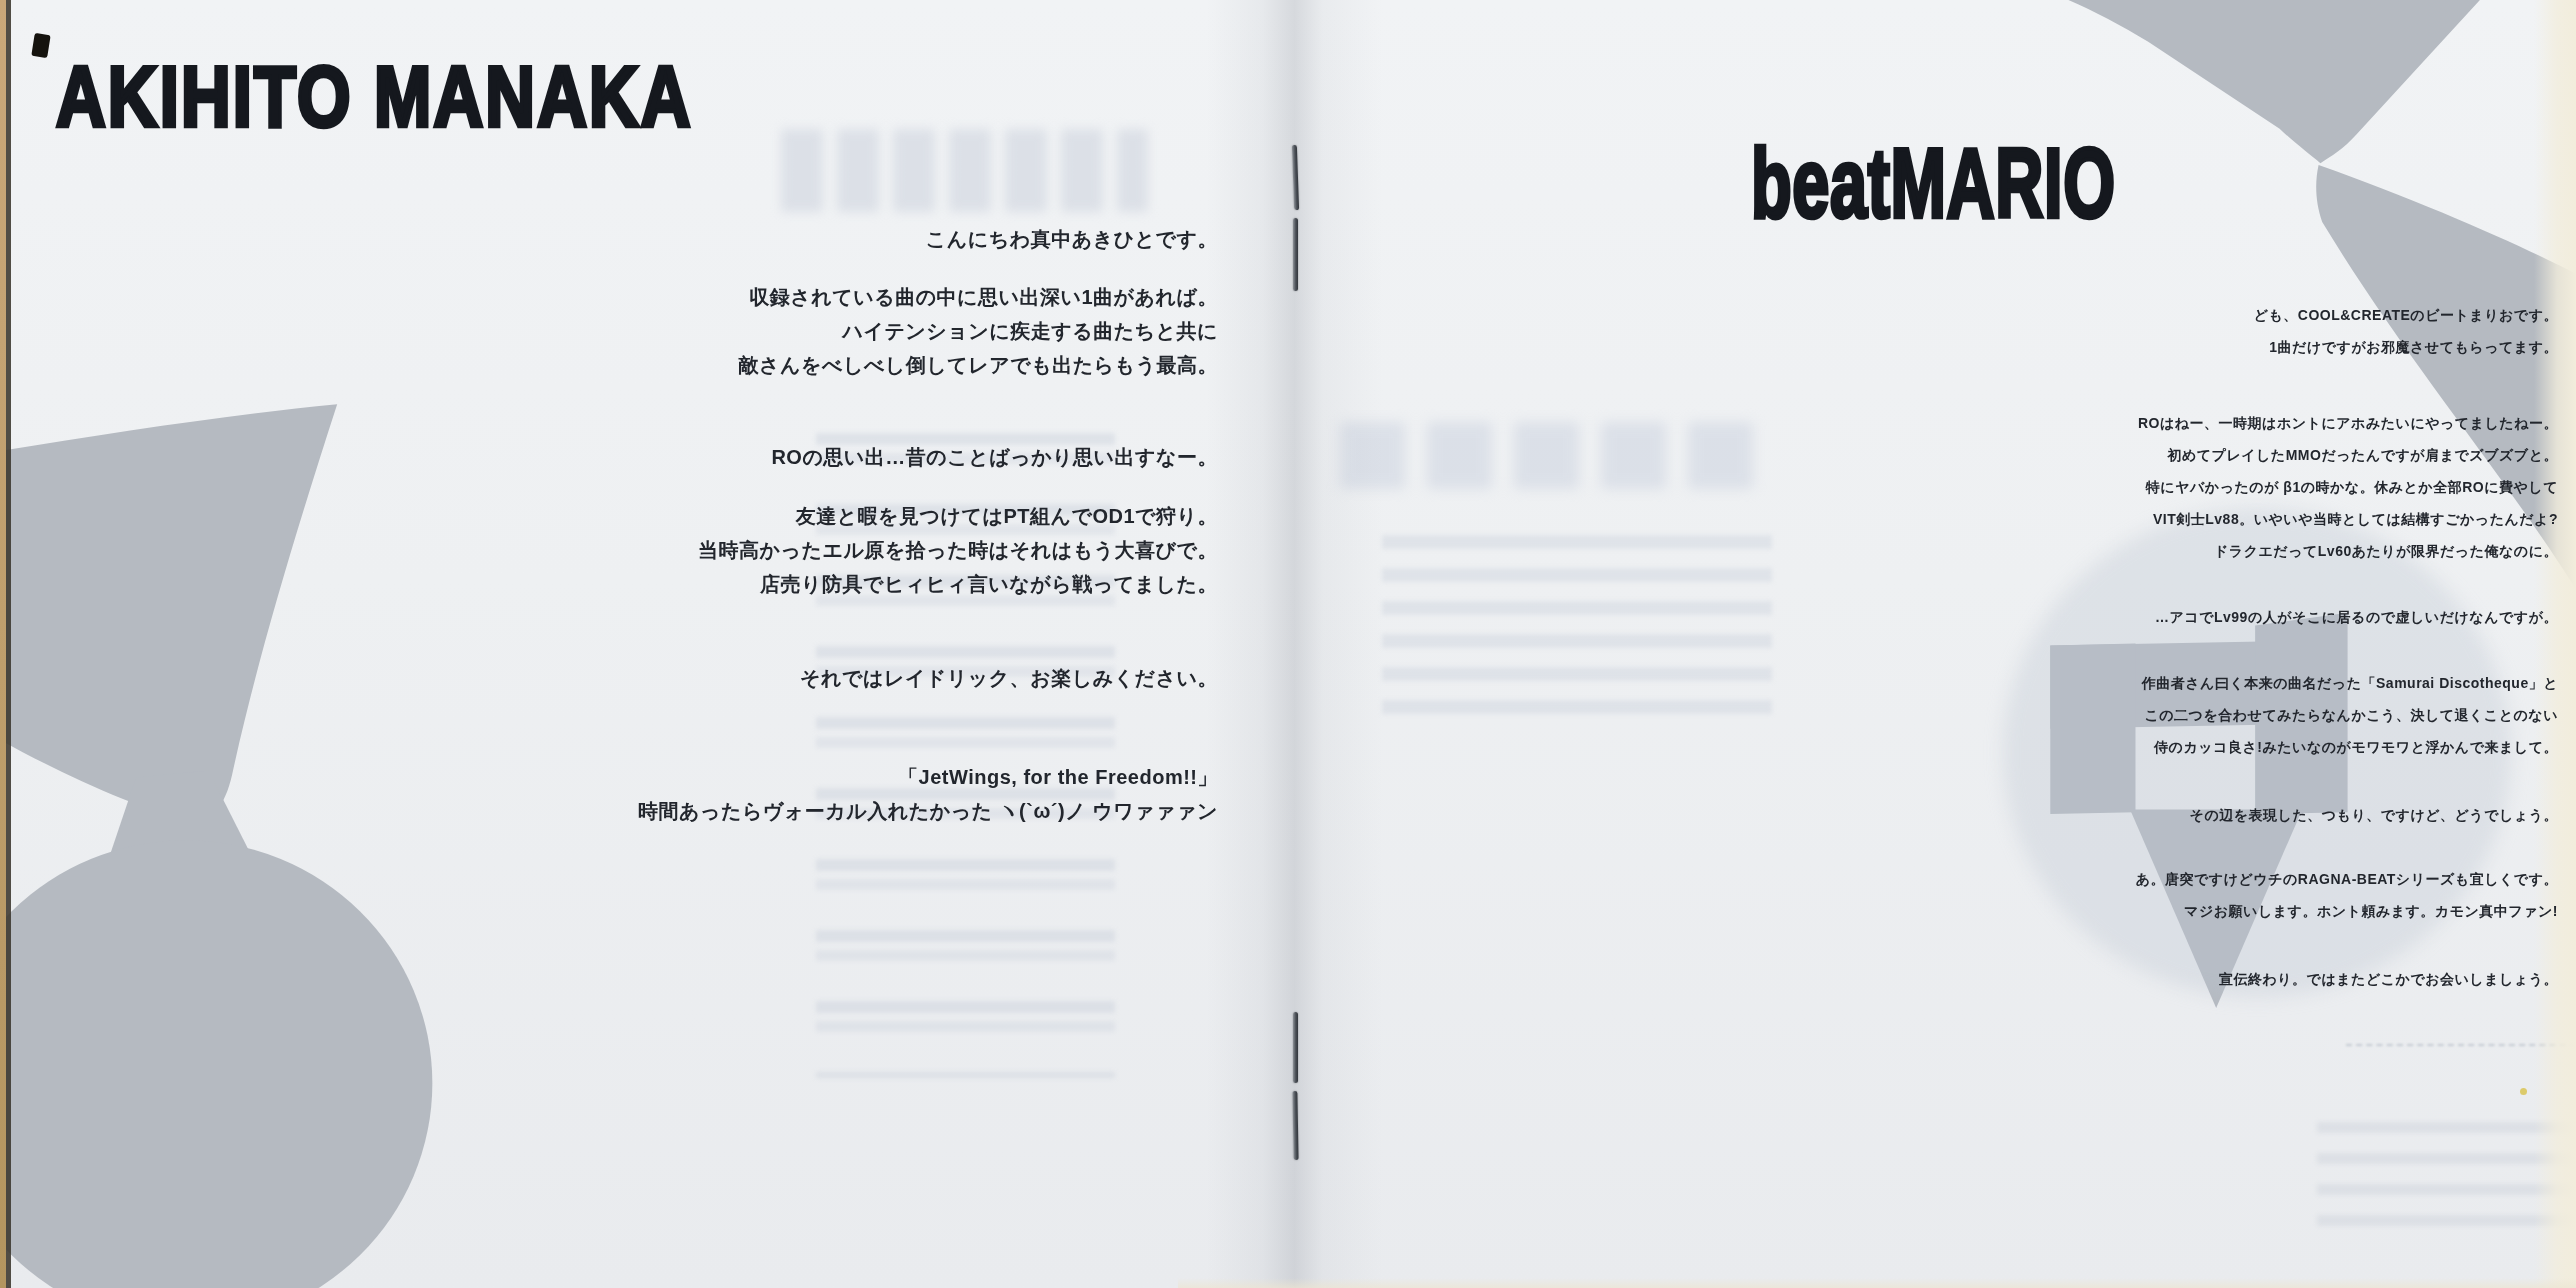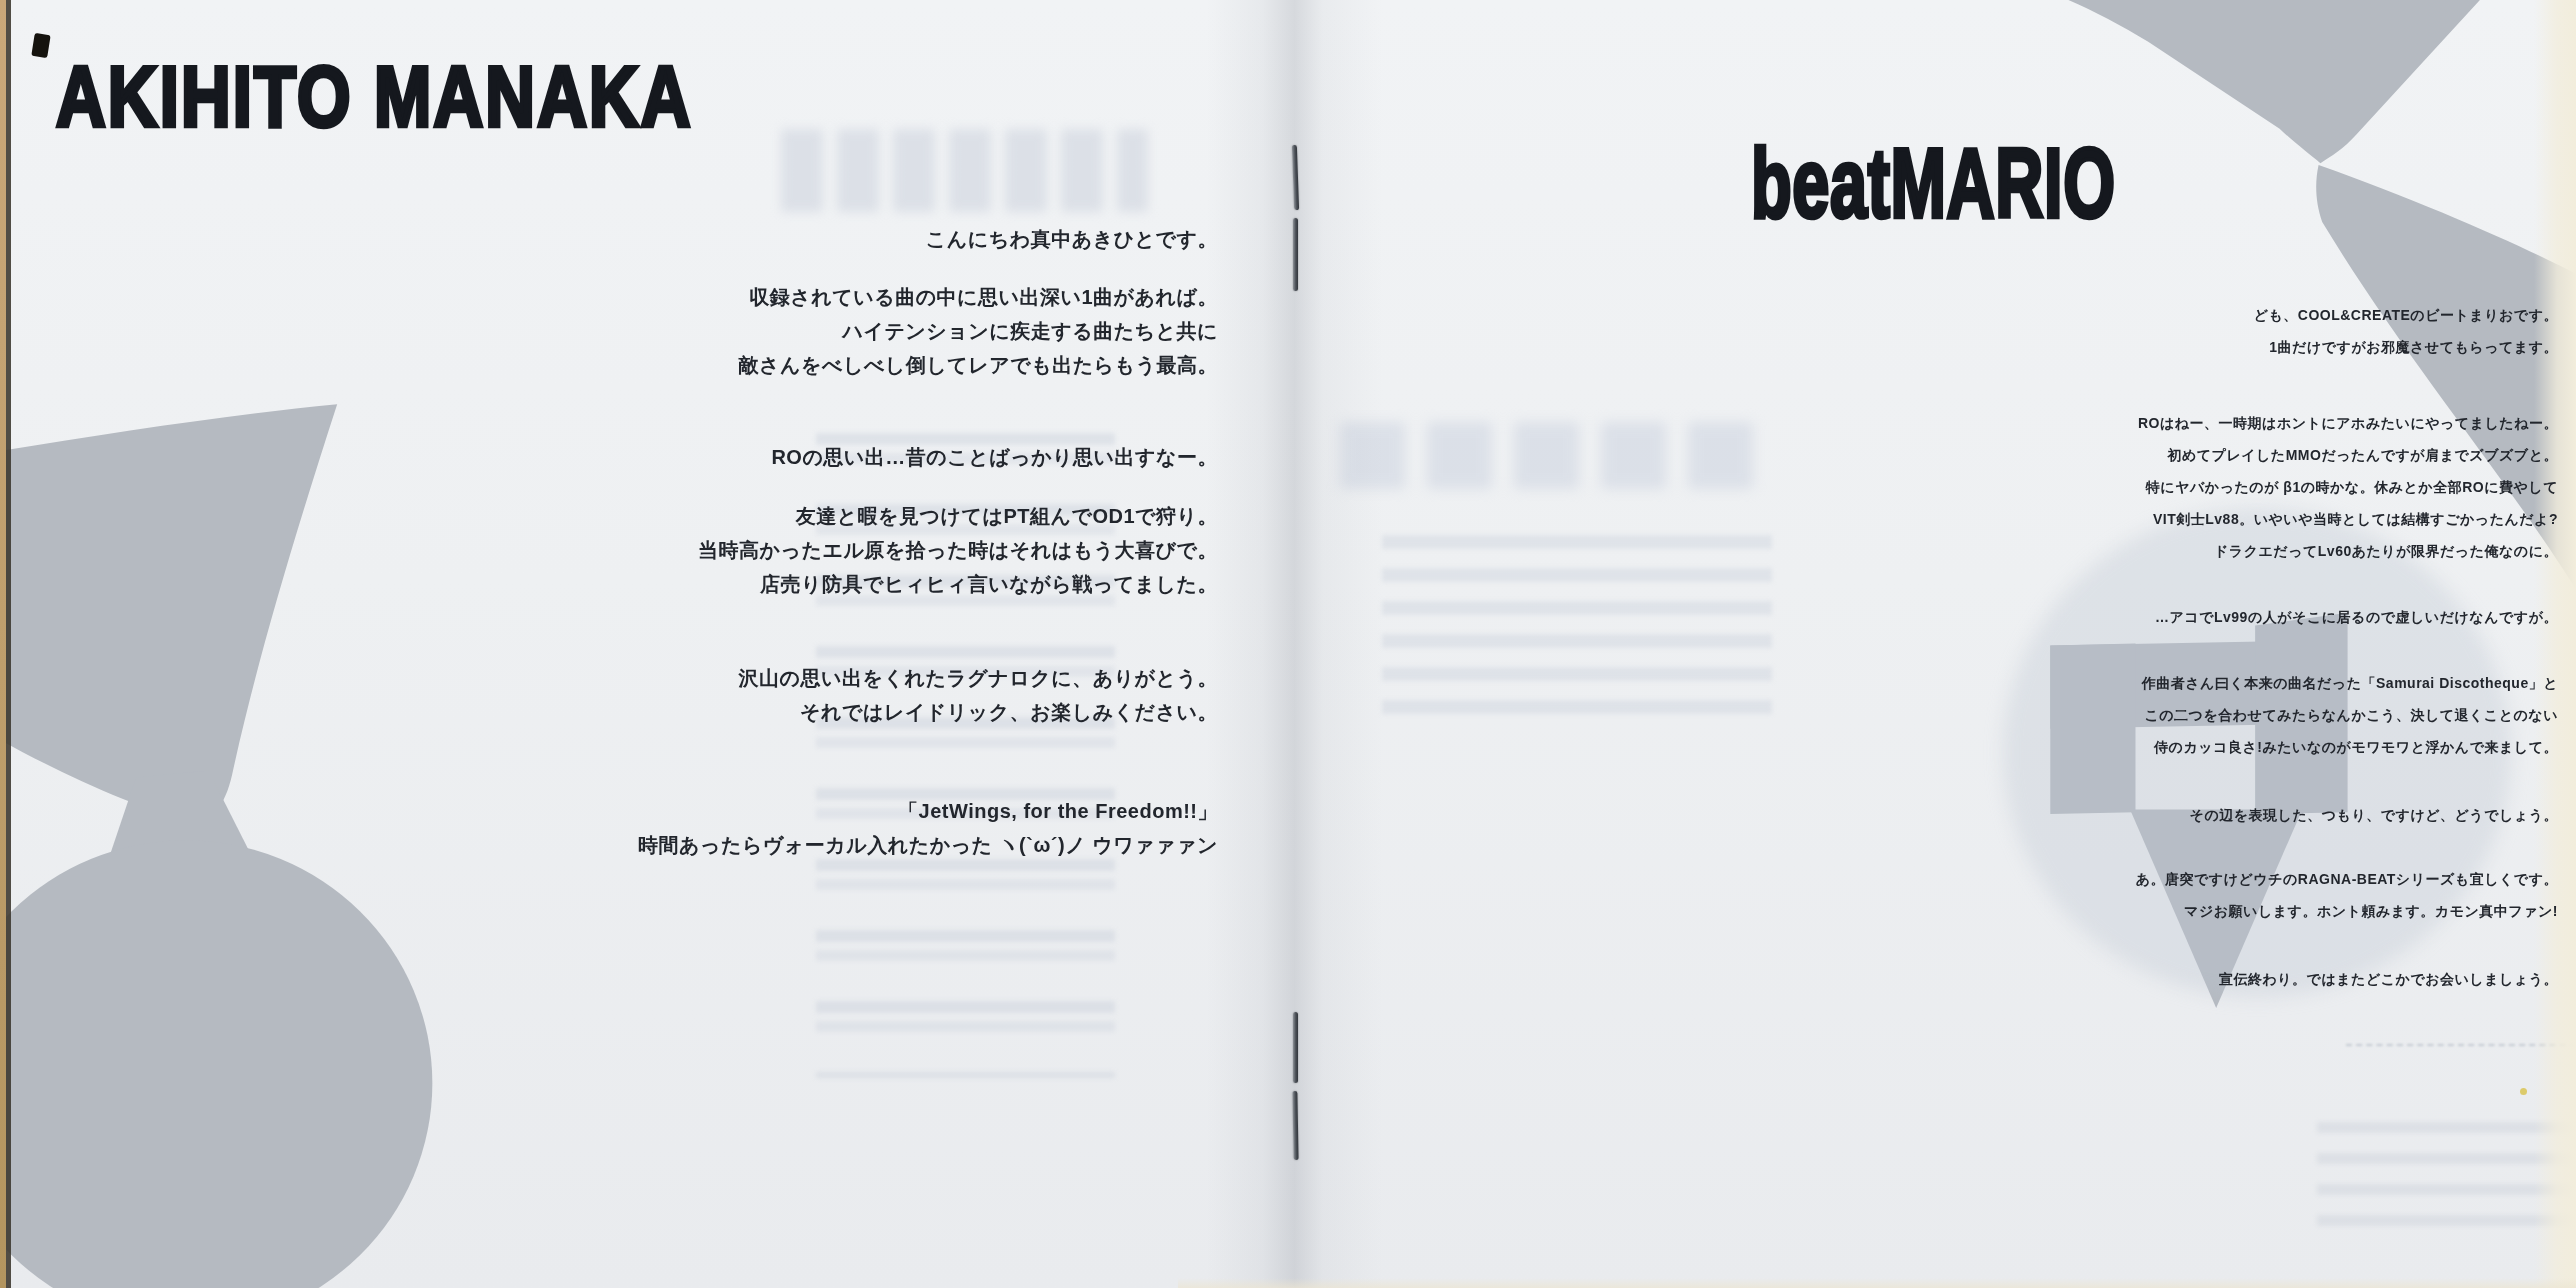--- a/index.html
+++ b/index.html
@@ -146,21 +146,20 @@
         </div>
       <div class="para" style="margin-top:58px">
           <div class="line">ROの思い出…昔のことばっかり思い出すなー。</div>
         </div>
       <div class="para" style="margin-top:25px">
           <div class="line">友達と暇を見つけてはPT組んでOD1で狩り。</div>
           <div class="line">当時高かったエル原を拾った時はそれはもう大喜びで。</div>
           <div class="line">店売り防具でヒィヒィ言いながら戦ってました。</div>
         </div>
       <div class="para" style="margin-top:60px">
-          <div class="line">沢山の思い出をくれたラグナロクに、ありがとう。</div>
           <div class="line">それではレイドリック、お楽しみください。</div>
         </div>
       <div class="para" style="margin-top:65px">
           <div class="line">「JetWings, for the Freedom!!」</div>
           <div class="line">時間あったらヴォーカル入れたかった ヽ(`ω´)ノ ウワァァァン</div>
         </div>
     </div>
   </div>
 
   <div>

